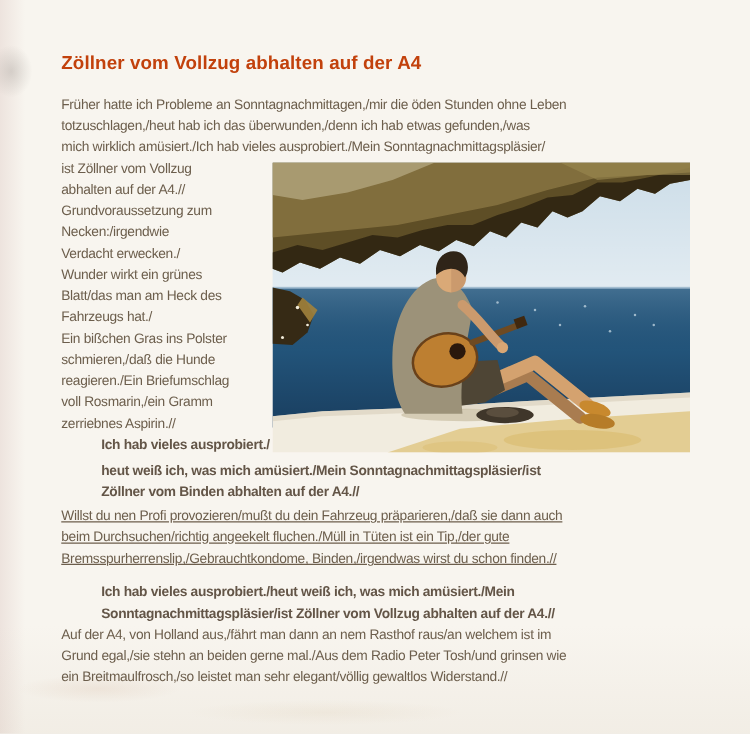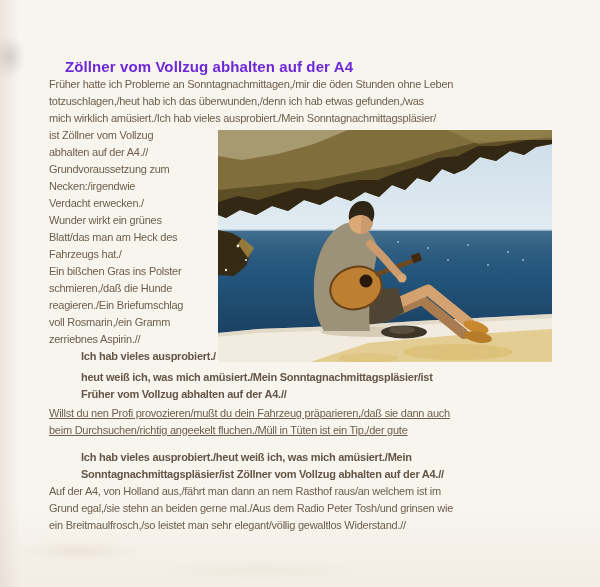--- a/index.html
+++ b/index.html
@@ -36,25 +36,25 @@
     border-radius: 50%;
   }
   .artifact-bottom-vignette {
     left: 0; top: 500px; width: 600px; height: 87px;
     background: linear-gradient(to bottom, rgba(213,202,184,0), rgba(213,202,184,0.18));
   }
 
   .title {
     position: absolute;
     left: 49px; top: 42px;
-    margin: 16px;
+    margin: 0;
     font-size: 15px;
     font-weight: 700;
     letter-spacing: 0.1px;
-    color: #6d28d9;
+    color: #c2410c;
   }
 
   .lyrics {
     position: absolute;
     left: 49px; top: 76px;
     width: 520px;
     font-size: 11px;
     letter-spacing: -0.25px;
     color: #6c5e4c;
   }
@@ -108,25 +108,26 @@
       <div class="line">Fahrzeugs hat./</div>
       <div class="line">Ein bißchen Gras ins Polster</div>
       <div class="line">schmieren,/daß die Hunde</div>
       <div class="line">reagieren./Ein Briefumschlag</div>
       <div class="line">voll Rosmarin,/ein Gramm</div>
       <div class="line">zerriebnes Aspirin.//</div>
       <div class="line bold">Ich hab vieles ausprobiert./</div>
     </div>
     <div class="sec-refrain1">
       <div class="line bold">heut weiß ich, was mich amüsiert./Mein Sonntagnachmittagspläsier/ist</div>
-      <div class="line bold">Früher vom Vollzug abhalten auf der A4.//</div>
+      <div class="line bold">Zöllner vom Binden abhalten auf der A4.//</div>
     </div>
     <div class="sec-verse2">
       <div class="line">Willst du nen Profi provozieren/mußt du dein Fahrzeug präparieren,/daß sie dann auch</div>
       <div class="line">beim Durchsuchen/richtig angeekelt fluchen./Müll in Tüten ist ein Tip,/der gute</div>
+      <div class="line">Bremsspurherrenslip,/Gebrauchtkondome, Binden,/irgendwas wirst du schon finden.//</div>
     </div>
     <div class="sec-refrain2">
       <div class="line bold">Ich hab vieles ausprobiert./heut weiß ich, was mich amüsiert./Mein</div>
       <div class="line bold">Sonntagnachmittagspläsier/ist Zöllner vom Vollzug abhalten auf der A4.//</div>
     </div>
     <div class="sec-verse3">
       <div class="line">Auf der A4, von Holland aus,/fährt man dann an nem Rasthof raus/an welchem ist im</div>
       <div class="line">Grund egal,/sie stehn an beiden gerne mal./Aus dem Radio Peter Tosh/und grinsen wie</div>
       <div class="line">ein Breitmaulfrosch,/so leistet man sehr elegant/völlig gewaltlos Widerstand.//</div>
     </div>

